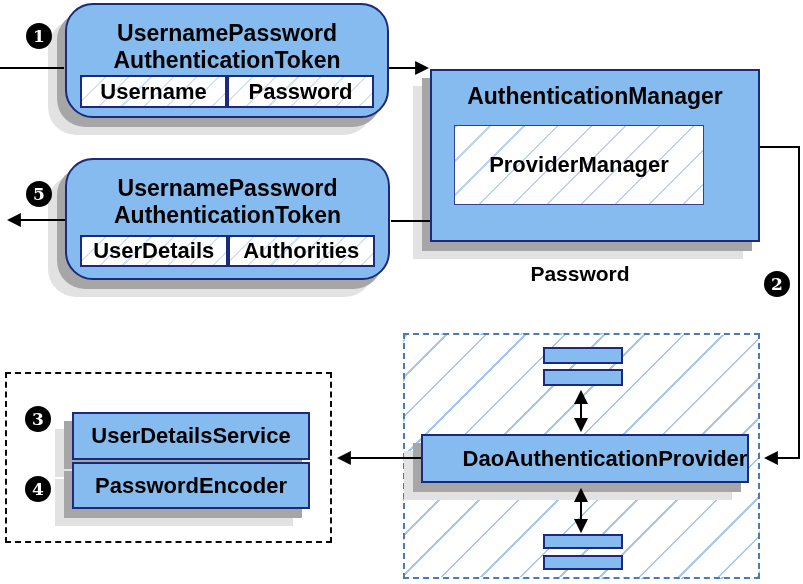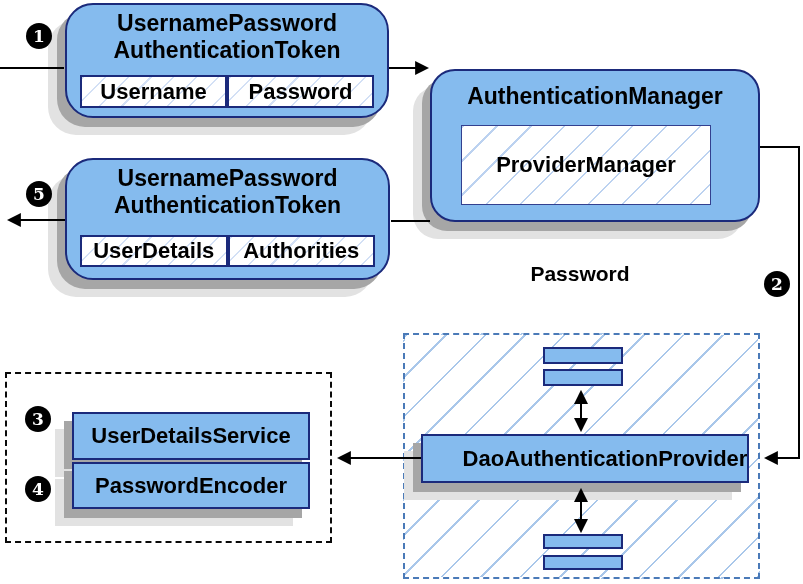--- a/index.html
+++ b/index.html
@@ -9,21 +9,21 @@
   }
   .abs{position:absolute;}
   
   .blue-node{
     background:#85bbee;border:2px solid #1b2a7b;box-sizing:border-box;
     box-shadow:-8px 9px 0 #a6a6a6,-17px 17px 0 #e2e2e2;
     z-index:3;
   }
   .rounded{border-radius:28px;}
   .token-title{
-    text-align:center;font-weight:bold;font-size:23px;line-height:27px;padding-top:5px;
+    text-align:center;font-weight:bold;font-size:23px;line-height:27px;padding-top:15px;
   }
   .fields{
     position:absolute;left:13px;right:13px;bottom:8px;display:flex;
   }
   .field{
     flex:1;height:33px;background:
       repeating-linear-gradient(135deg,#d3e0f5 0,#d3e0f5 1.5px,transparent 1.5px,transparent 16px) #fff;
     border:2px solid #1b2a7b;box-sizing:border-box;
     display:flex;align-items:center;justify-content:center;
     font-weight:bold;font-size:22px;white-space:nowrap;
@@ -73,23 +73,23 @@
     <div class="token-title">
       <div>UsernamePassword</div>
       <div>AuthenticationToken</div>
     </div>
     <div class="fields">
       <div class="field">Username</div>
       <div class="field">Password</div>
     </div>
   </div>
 
-  <div class="abs blue-node" style="left:430px;top:69px;width:330px;height:153px;border-radius:25px;">
+  <div class="abs blue-node" style="left:430px;top:69px;width:330px;height:173px;">
     <div class="token-title" style="font-size:23px;padding-top:12px;">AuthenticationManager</div>
-    <div class="abs hatch-light center-txt" style="left:29px;top:54px;width:250px;height:80px;border:1px solid #33408f;box-sizing:border-box;font-size:22px;">ProviderManager</div>
+    <div class="abs hatch-light center-txt" style="left:22px;top:54px;width:250px;height:80px;border:1px solid #33408f;box-sizing:border-box;font-size:22px;">ProviderManager</div>
   </div>
 
   <div class="abs blue-node rounded" style="left:65px;top:158px;width:325px;height:122px;">
     <div class="token-title">
       <div>UsernamePassword</div>
       <div>AuthenticationToken</div>
     </div>
     <div class="fields" style="bottom:11px;border-radius:11px;">
       <div class="field" style="height:32px;">UserDetails</div>
       <div class="field" style="height:32px;text-align:center;">Authorities</div>

